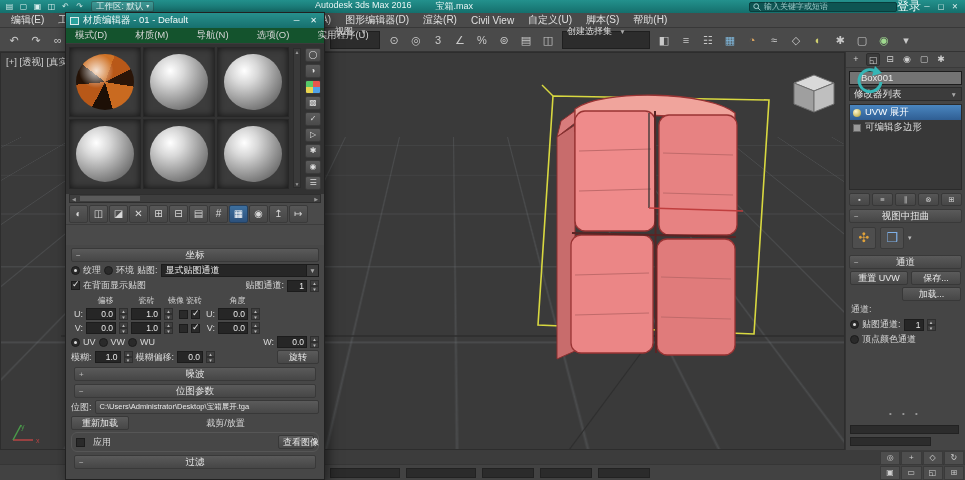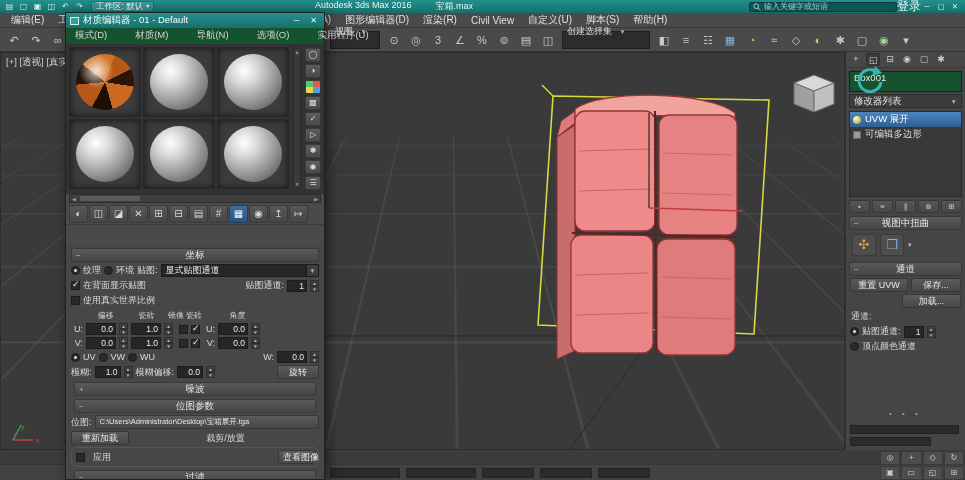--- a/index.html
+++ b/index.html
@@ -52,22 +52,22 @@
   .axis-gizmo{position:absolute;left:6px;bottom:4px;z-index:3;}
   .home-arc{position:absolute;left:851px;top:64px;z-index:4;}
 
   
   .command-panel{position:absolute;left:845px;top:52px;width:120px;height:398px;background:#454545;
     border-left:1px solid #333;font-size:9.5px;}
   .cp-tabs{display:flex;align-items:center;gap:3px;height:16px;padding:0 3px;background:#484848;
     border-bottom:1px solid #3a3a3a;}
   .tab-icon{width:14px;height:13px;text-align:center;line-height:12px;font-size:9px;color:#cfcfcf;}
   .tab-icon.active{background:#3a3a3a;border:1px solid #2e2e2e;border-radius:2px;}
-  .obj-name{margin:3px 3px 2px;height:21px;background:#14532d;border:1px solid #1d1d1d;
-    line-height:11px;padding:0 4px;color:#eaeaea;font-size:9.5px;}
+  .obj-name{margin:3px 3px 2px;height:14px;background:#737373;border:1px solid #1d1d1d;
+    line-height:11px;padding:0 11px;color:#eaeaea;font-size:9.5px;}
   .cp-combo{margin:0 3px 3px;height:14px;background:#3c3c3c;border:1px solid #2c2c2c;display:flex;
     align-items:center;padding:0 4px;color:#e0e0e0;font-size:9.5px;}
   .cp-combo .arr{margin-left:auto;font-size:6.5px;color:#aaa;}
   .stack{margin:0 3px;height:86px;background:#383838;border:1px solid #2b2b2b;overflow:hidden;}
   .stack-row{height:15px;display:flex;align-items:center;gap:4px;padding:0 3px;color:#ddd;}
   .stack-row.selected{background:linear-gradient(#4a86c0,#2f5e93);color:#fff;}
   .mod-icon{width:8px;height:8px;background:#9a9a9a;box-shadow:inset 0 0 0 1px #666;flex:0 0 auto;}
   .stack-row.selected .mod-icon{border-radius:50%;box-shadow:none;
     background:radial-gradient(circle at 35% 30%,#fff8d0,#cfc06a 60%,#8a7f3a);}
   .stack-tools{display:flex;gap:2px;margin:3px;}
@@ -542,24 +542,20 @@
         <span class="check on"></span>
         <span class="lab">在背面显示贴图</span>
         <span style="flex:1"></span>
         <span class="lab">贴图通道:</span>
         <span class="fld" style="width:20px">1</span>
         <span class="spin">
             <span>▲</span>
             <span>▼</span>
           </span>
       </div>
-      <div class="prow">
-        <span class="check"></span>
-        <span class="lab">使用真实世界比例</span>
-      </div>
       <div class="hdr-row">
         <span style="width:14px"></span>
         <span class="hcell" style="width:41px">偏移</span>
         <span class="hcell" style="width:41px">瓷砖</span>
         <span class="hcell" style="width:18px">镜像</span>
         <span class="hcell" style="width:18px">瓷砖</span>
         <span style="width:14px"></span>
         <span class="hcell" style="width:41px">角度</span>
       </div>
       <div class="prow">

